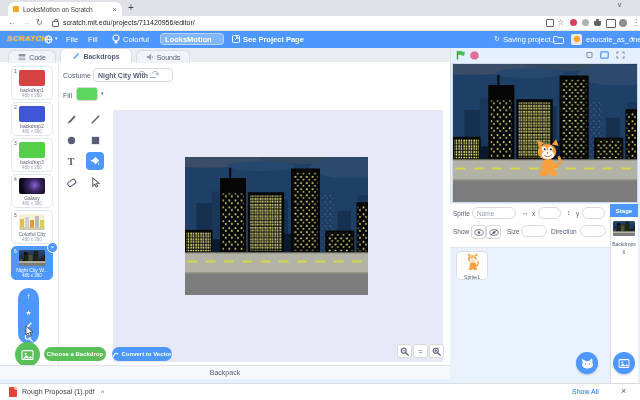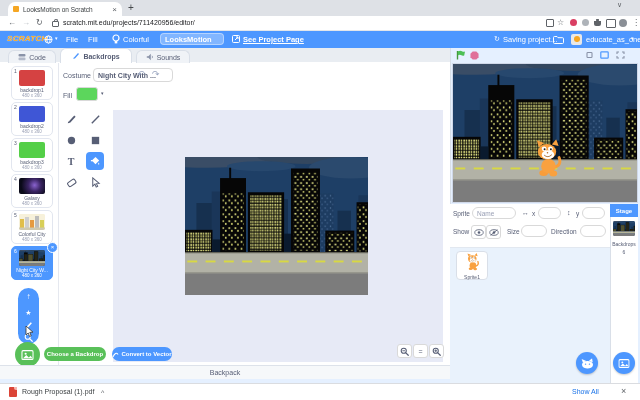--- a/index.html
+++ b/index.html
@@ -174,21 +174,21 @@
   <svg class="abs" style="left:112px;top:34px;" width="8" height="10" viewBox="0 0 8 10">
       <circle cx="4" cy="4" r="3" fill="none" stroke="#fff" stroke-width="1.2"></circle>
       <rect x="2.7" y="7" width="2.6" height="2.4" fill="#fff"></rect>
     </svg>
   <span class="abs menu-item" style="left:123px;top:35px;">Colorful</span>
   <div class="abs" style="left:160px;top:33px;width:64px;height:12px;background:rgba(255,255,255,0.3);border:1px solid rgba(255,255,255,0.4);border-radius:4px;color:#fff;font-size:7.5px;font-weight:bold;line-height:12px;padding-left:4px;box-sizing:border-box;overflow:hidden;">LooksMotion</div>
   <svg class="abs" style="left:232px;top:35px;" width="8" height="8" viewBox="0 0 8 8">
       <rect x="0.5" y="0.5" width="7" height="7" rx="1" fill="none" stroke="#fff" stroke-width="1"></rect>
       <path d="M3 5 L6 2 M6 2 h-2 M6 2 v2" stroke="#fff" stroke-width="1" fill="none"></path>
     </svg>
-  <span class="abs menu-item" style="left:243px;top:35px;font-weight:bold;text-decoration:underline;">See Project Page</span>
+  <span class="abs menu-item" style="left:243px;top:35px;font-weight:bold;">See Project Page</span>
   <span class="abs menu-item" style="left:494px;top:35px;font-size:7px;">↻</span>
   <span class="abs menu-item" style="left:503px;top:35px;">Saving project…</span>
   <svg class="abs" style="left:553px;top:36px;" width="11" height="8" viewBox="0 0 11 8">
       <path d="M0.5 1.5 a1 1 0 0 1 1-1 h2.5 l1 1.2 h4.5 a1 1 0 0 1 1 1 v3.8 a1 1 0 0 1 -1 1 h-8 a1 1 0 0 1 -1-1 Z" fill="none" stroke="#fff" stroke-width="1"></path>
     </svg>
   <span class="abs" style="left:571px;top:33.5px;width:11px;height:11px;background:#e8e8e8;border-radius:2px;"></span>
   <span class="abs" style="left:573.5px;top:36px;width:6px;height:6px;background:#f5a623;border-radius:50% 50% 40% 40%;"></span>
   <span class="abs menu-item" style="left:586px;top:35px;">educate_as_one</span>
   <span class="abs menu-item" style="left:631px;top:35px;font-size:5px;">▾</span>
 

